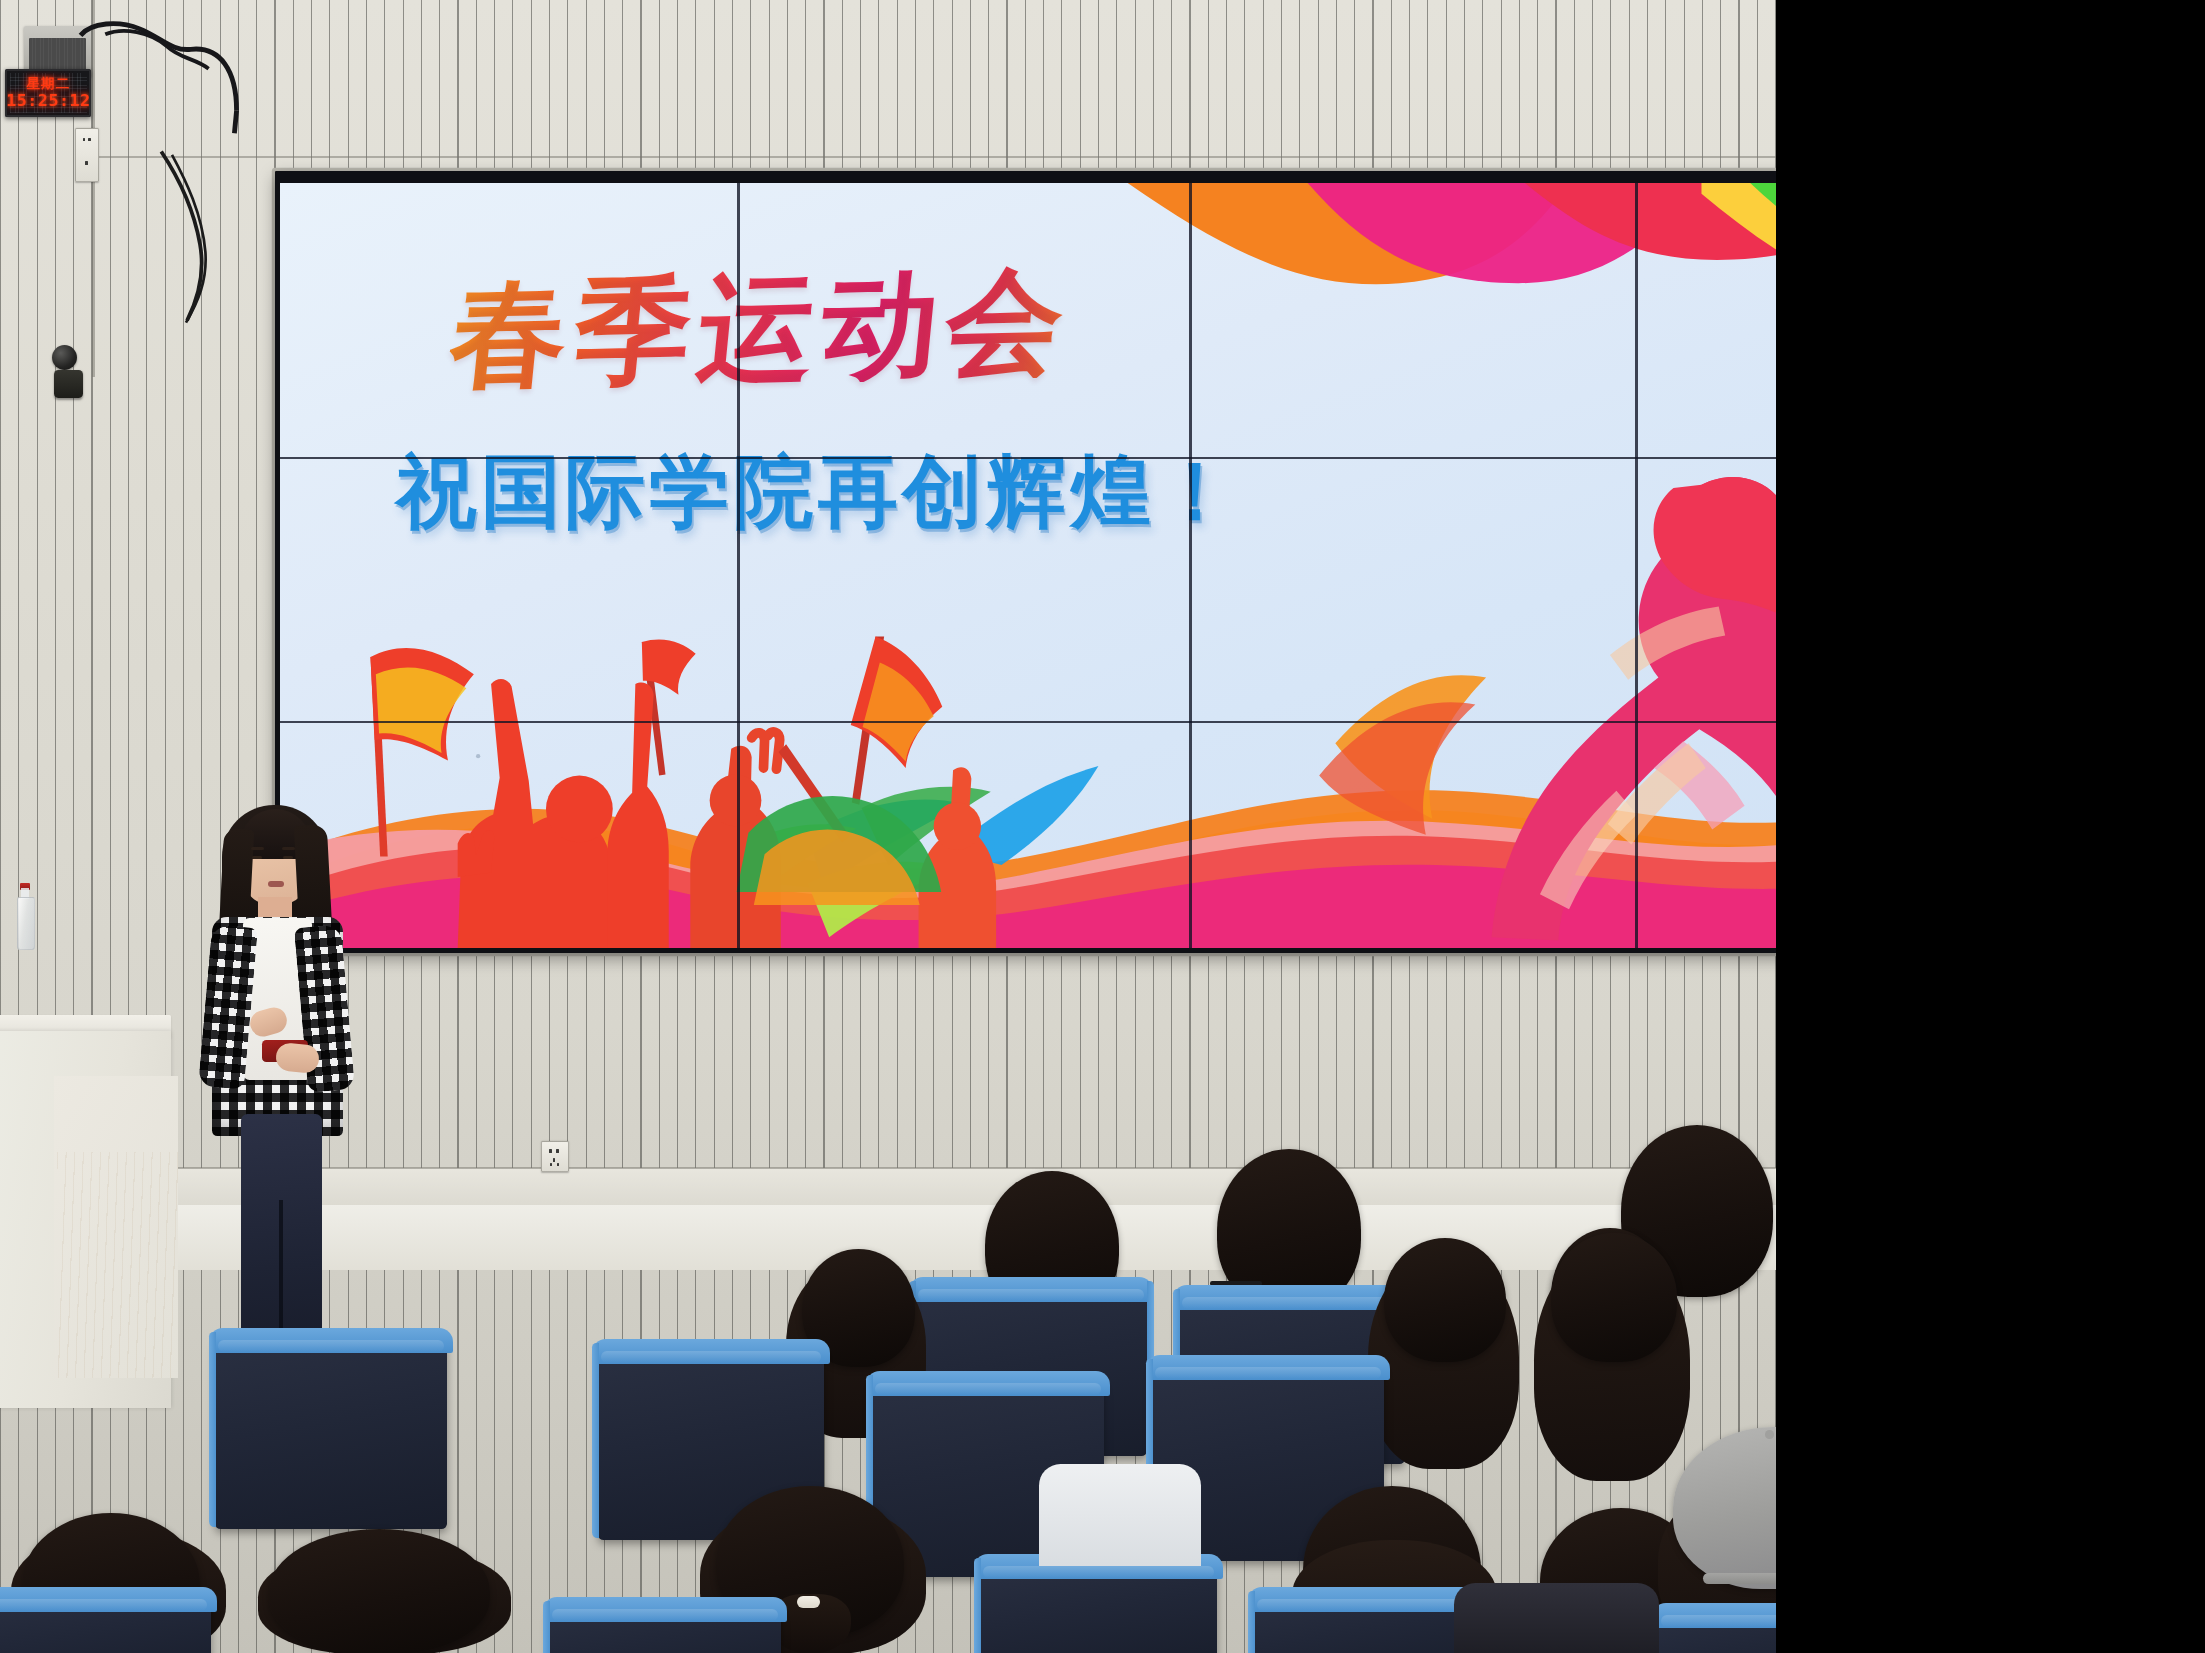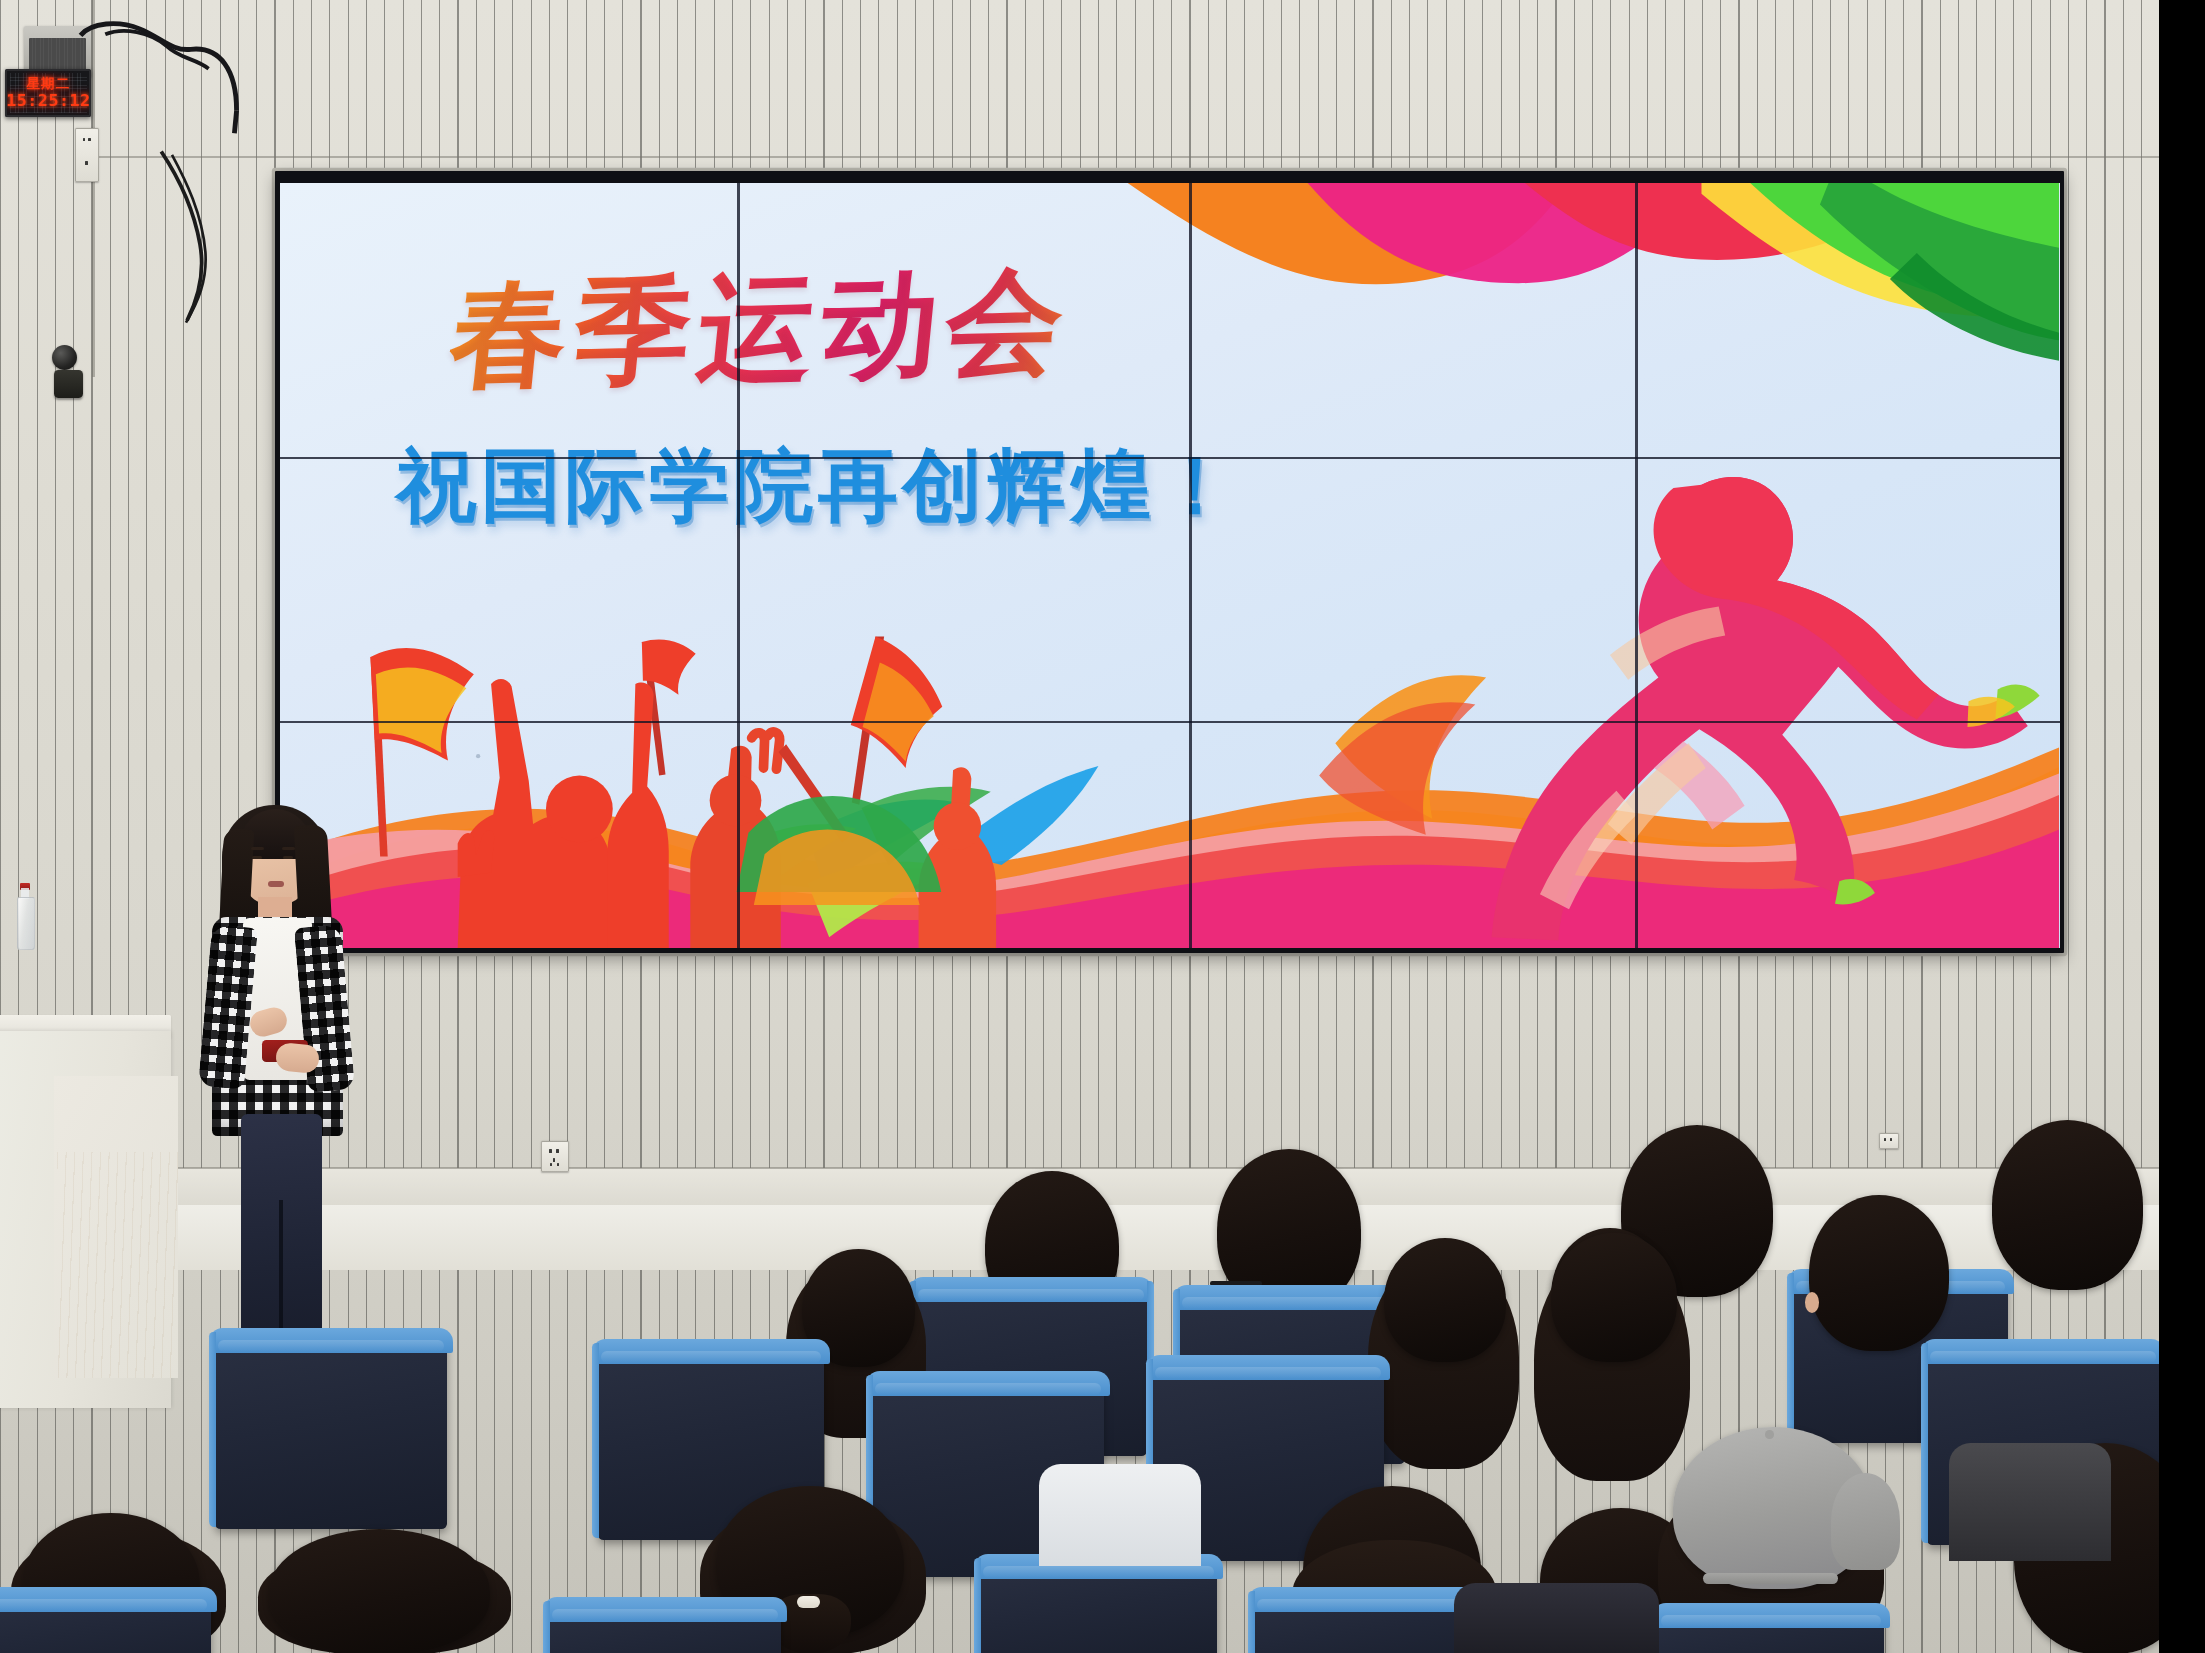--- a/index.html
+++ b/index.html
@@ -1,17 +1,17 @@
 <!DOCTYPE html>
 <html style="font-size:8.6px"><head>
 <meta charset="utf-8">
 <style>
   html,body{margin:0;padding:0;background:#000;}
   #scene{
-    position:relative;width:2159px;height:1654px;overflow:hidden;
+    position:relative;width:1776px;height:1654px;overflow:hidden;
     font-family:"Liberation Sans",sans-serif;
     background:#ef4444;
   }
 
   
   .wall{
     position:absolute;inset:0;
     background:
       repeating-linear-gradient(90deg,
         rgba(70,70,66,0.55) 0px, rgba(70,70,66,0.55) 1.1px,
@@ -102,21 +102,21 @@
     font-size:116px;line-height:1;font-weight:bold;
     letter-spacing:7.5px;
     background:linear-gradient(100deg,#f08c22 0%,#ef5a2a 22%,#e8324f 46%,#d81f63 68%,#e0344b 86%,#ea6f2a 100%);
     -webkit-background-clip:text;background-clip:text;color:transparent;
     transform:skewX(-7deg) rotate(-1.4deg);
     text-shadow:0 3.2px 5.4px rgba(120,40,60,.13);
     white-space:nowrap;
   }
   .subline{
     position:absolute;left:116px;top:269px;
-    font-family:Liberation Mono, monospace;
+    font-family:Liberation Sans, sans-serif;
     font-size:80px;line-height:1;font-weight:bold;letter-spacing:4.3px;
     color:#1f8ede;
     text-shadow:1.6px 2.7px 0 rgba(20,110,190,.34), 3.8px 6.5px 8.6px rgba(30,110,190,.22);
     white-space:nowrap;
   }
 
   
   .podium-top{
     position:absolute;left:-10.8px;top:1015px;width:182px;height:21.5px;
     background:linear-gradient(180deg,#f2f0e9,#e2e0d8);

